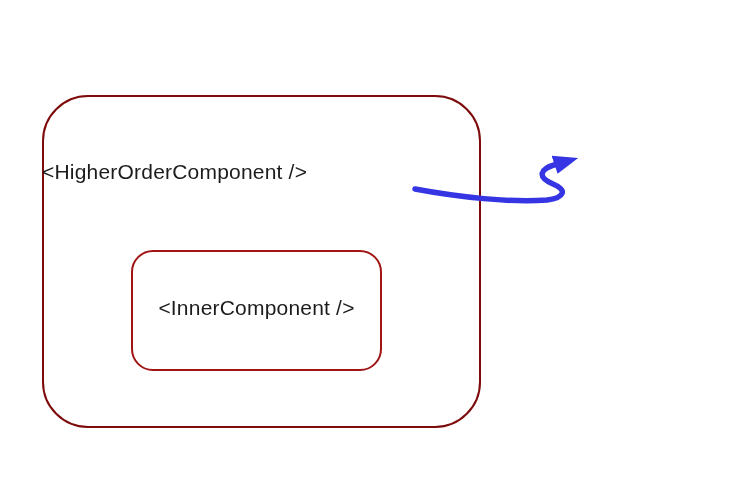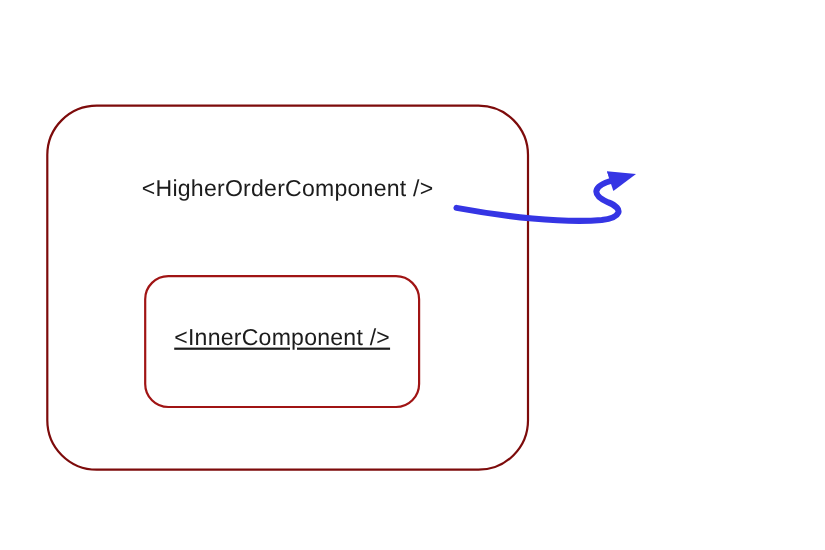--- a/index.html
+++ b/index.html
@@ -23,42 +23,41 @@
     left:42px;top:95px;
     width:439px;height:333px;
     border:2px solid var(--outer-border);
     border-radius:46px;
     background:var(--background);
   }
   .hoc-label{
     position:absolute;
     left:42px;top:160px;
     width:439px;
-    text-align:center;
+    text-align:left;
     font-size:21px;
     color:var(--text);
     letter-spacing:0.2px;
   }
   .inner-box{
     position:absolute;
     left:131px;top:250px;
     width:251px;height:121px;
     border:2px solid var(--inner-border);
     border-radius:22px;
     background:var(--background);
     display:flex;
     align-items:center;
     justify-content:center;
   }
   .inner-label{
     font-size:21px;
     color:var(--text);
     letter-spacing:0.2px;
     padding-bottom:5px;
-    text-decoration:underline;
   }
   .arrow-overlay{
     position:absolute;
     left:0;top:0;
     width:750px;height:500px;
     pointer-events:none;
   }
   .arrow-path{
     stroke:var(--arrow);
     stroke-width:5.5;

